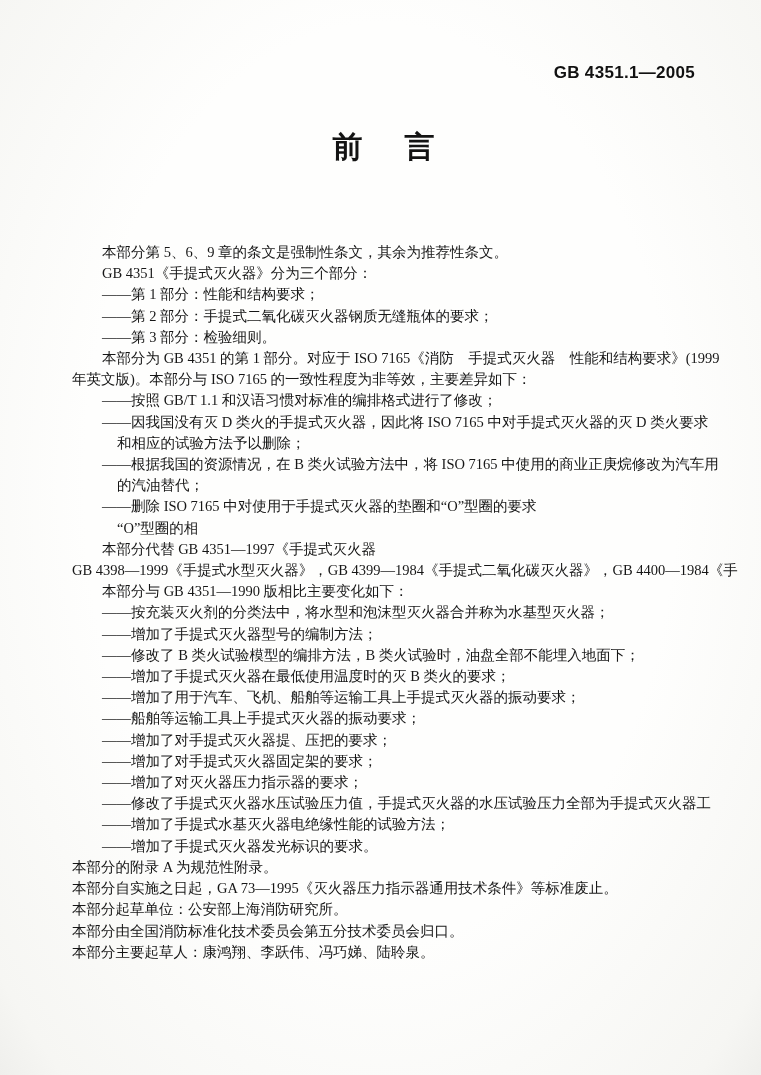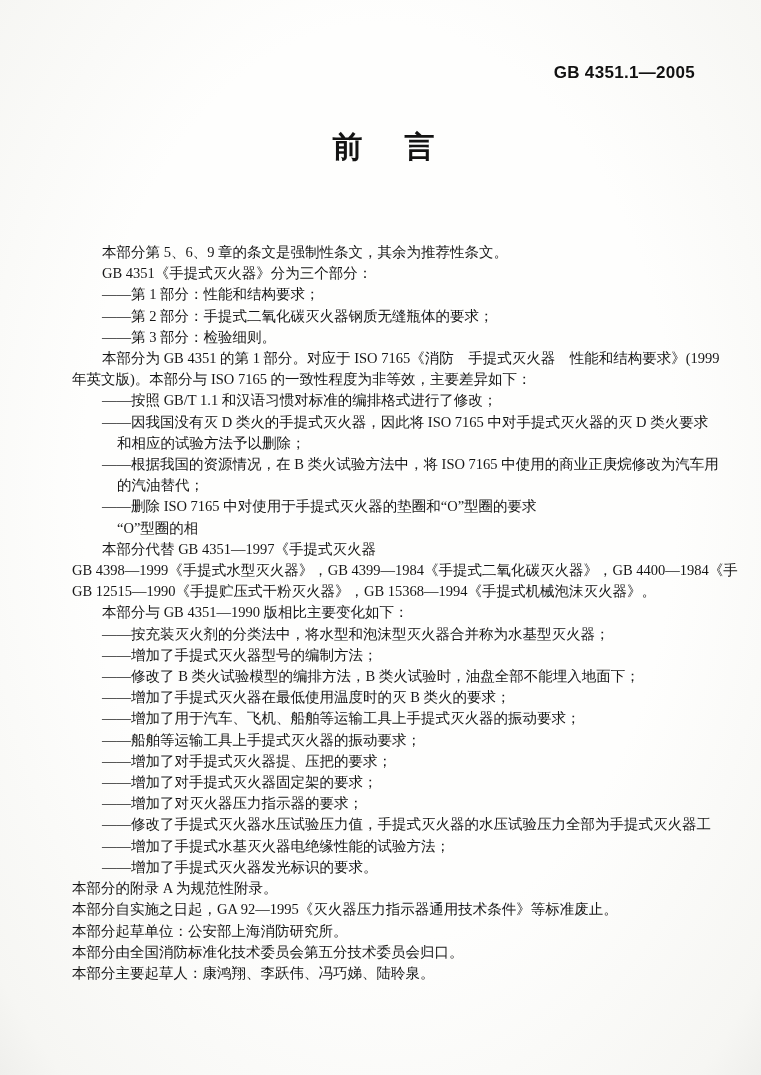--- a/index.html
+++ b/index.html
@@ -81,33 +81,32 @@
       <div class="line none">年英文版)。本部分与 ISO 7165 的一致性程度为非等效，主要差异如下：</div>
       <div class="line para">——按照 GB/T 1.1 和汉语习惯对标准的编排格式进行了修改；</div>
       <div class="line para">——因我国没有灭 D 类火的手提式灭火器，因此将 ISO 7165 中对手提式灭火器的灭 D 类火要求</div>
       <div class="line hang">和相应的试验方法予以删除；</div>
       <div class="line para">——根据我国的资源情况，在 B 类火试验方法中，将 ISO 7165 中使用的商业正庚烷修改为汽车用</div>
       <div class="line hang">的汽油替代；</div>
       <div class="line para">——删除 ISO 7165 中对使用于手提式灭火器的垫圈和“O”型圈的要求</div>
       <div class="line hang">“O”型圈的相</div>
       <div class="line para">本部分代替 GB 4351—1997《手提式灭火器</div>
       <div class="line none">GB 4398—1999《手提式水型灭火器》，GB 4399—1984《手提式二氧化碳灭火器》，GB 4400—1984《手</div>
-      <div class="line none">GB 12515—1990《手提贮压式干粉灭火器》，GB 15368—1994《手提式机械泡沫灭火器》。</div>
       <div class="line para">本部分与 GB 4351—1990 版相比主要变化如下：</div>
       <div class="line para">——按充装灭火剂的分类法中，将水型和泡沫型灭火器合并称为水基型灭火器；</div>
       <div class="line para">——增加了手提式灭火器型号的编制方法；</div>
       <div class="line para">——修改了 B 类火试验模型的编排方法，B 类火试验时，油盘全部不能埋入地面下；</div>
       <div class="line para">——增加了手提式灭火器在最低使用温度时的灭 B 类火的要求；</div>
       <div class="line para">——增加了用于汽车、飞机、船舶等运输工具上手提式灭火器的振动要求；</div>
       <div class="line para">——船舶等运输工具上手提式灭火器的振动要求；</div>
       <div class="line para">——增加了对手提式灭火器提、压把的要求；</div>
       <div class="line para">——增加了对手提式灭火器固定架的要求；</div>
       <div class="line para">——增加了对灭火器压力指示器的要求；</div>
       <div class="line para">——修改了手提式灭火器水压试验压力值，手提式灭火器的水压试验压力全部为手提式灭火器工</div>
       <div class="line para">——增加了手提式水基灭火器电绝缘性能的试验方法；</div>
       <div class="line para">——增加了手提式灭火器发光标识的要求。</div>
       <div class="line none">本部分的附录 A 为规范性附录。</div>
-      <div class="line none">本部分自实施之日起，GA 92—1995《灭火器压力指示器通用技术条件》等标准废止。</div>
+      <div class="line none">本部分自实施之日起，GA 73—1995《灭火器压力指示器通用技术条件》等标准废止。</div>
       <div class="line none">本部分起草单位：公安部上海消防研究所。</div>
       <div class="line none">本部分由全国消防标准化技术委员会第五分技术委员会归口。</div>
       <div class="line none">本部分主要起草人：康鸿翔、李跃伟、冯巧娣、陆聆泉。</div>
     </div>
 </div>
 
 </body></html>

